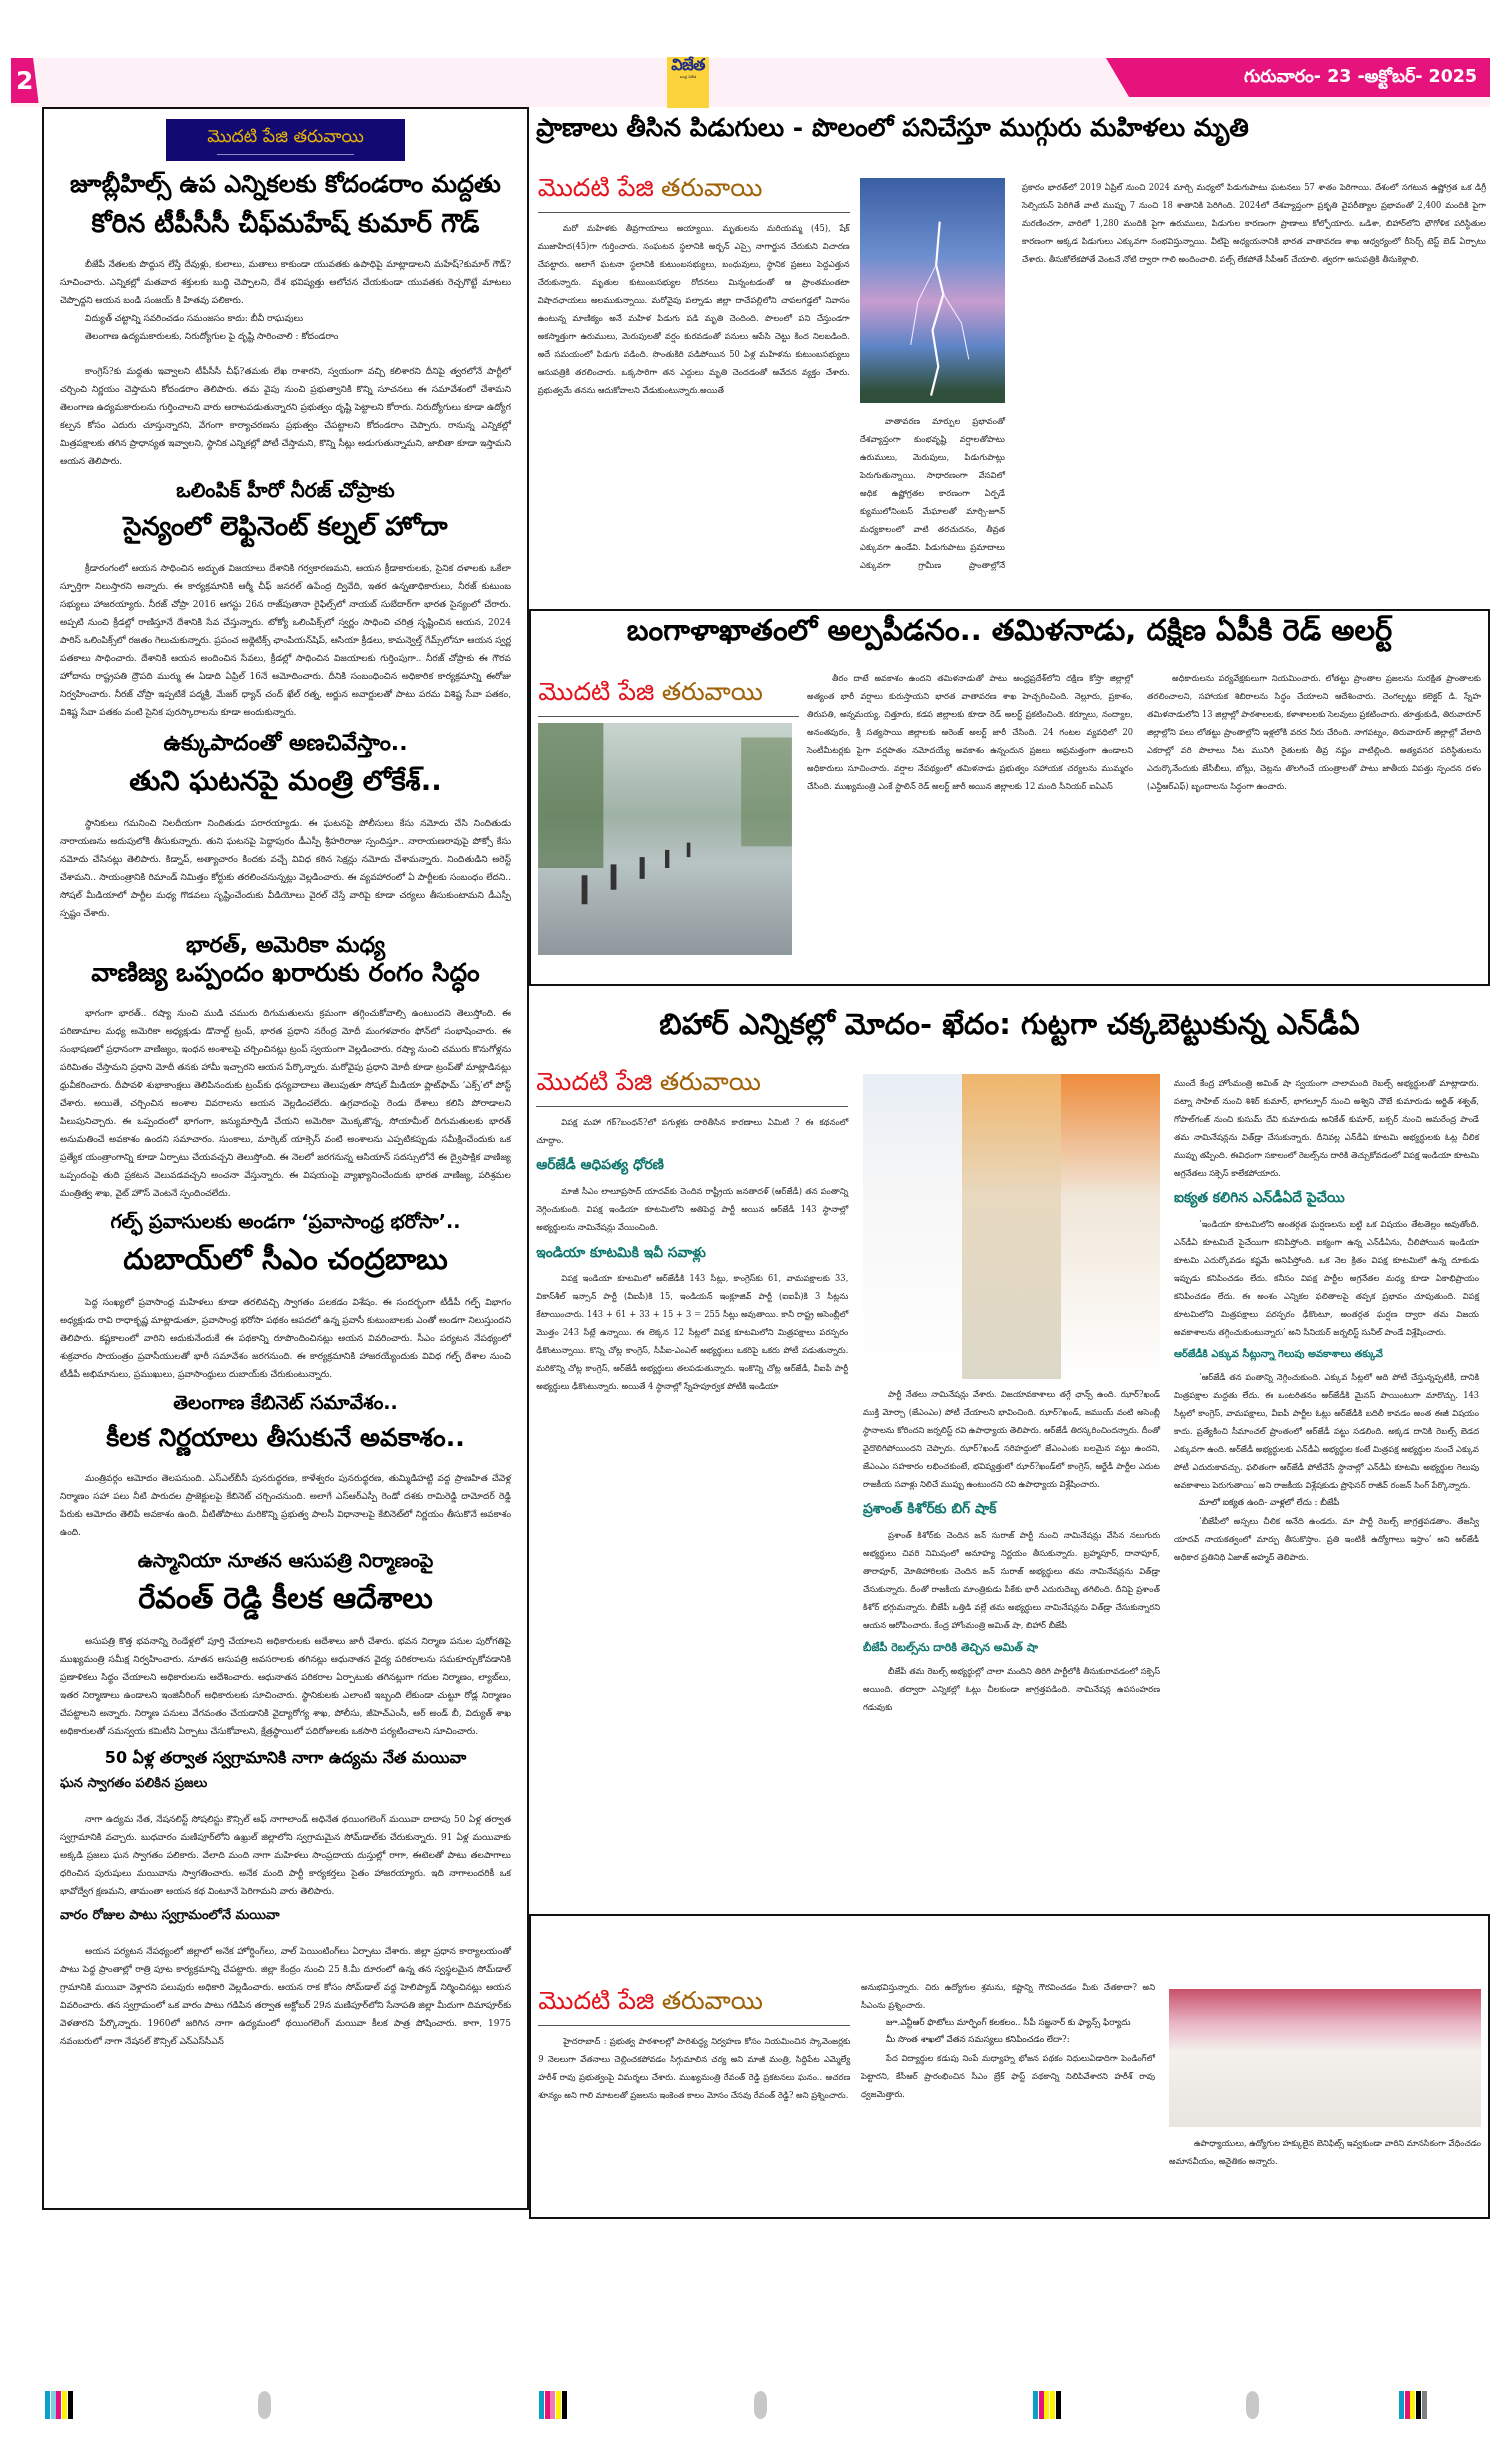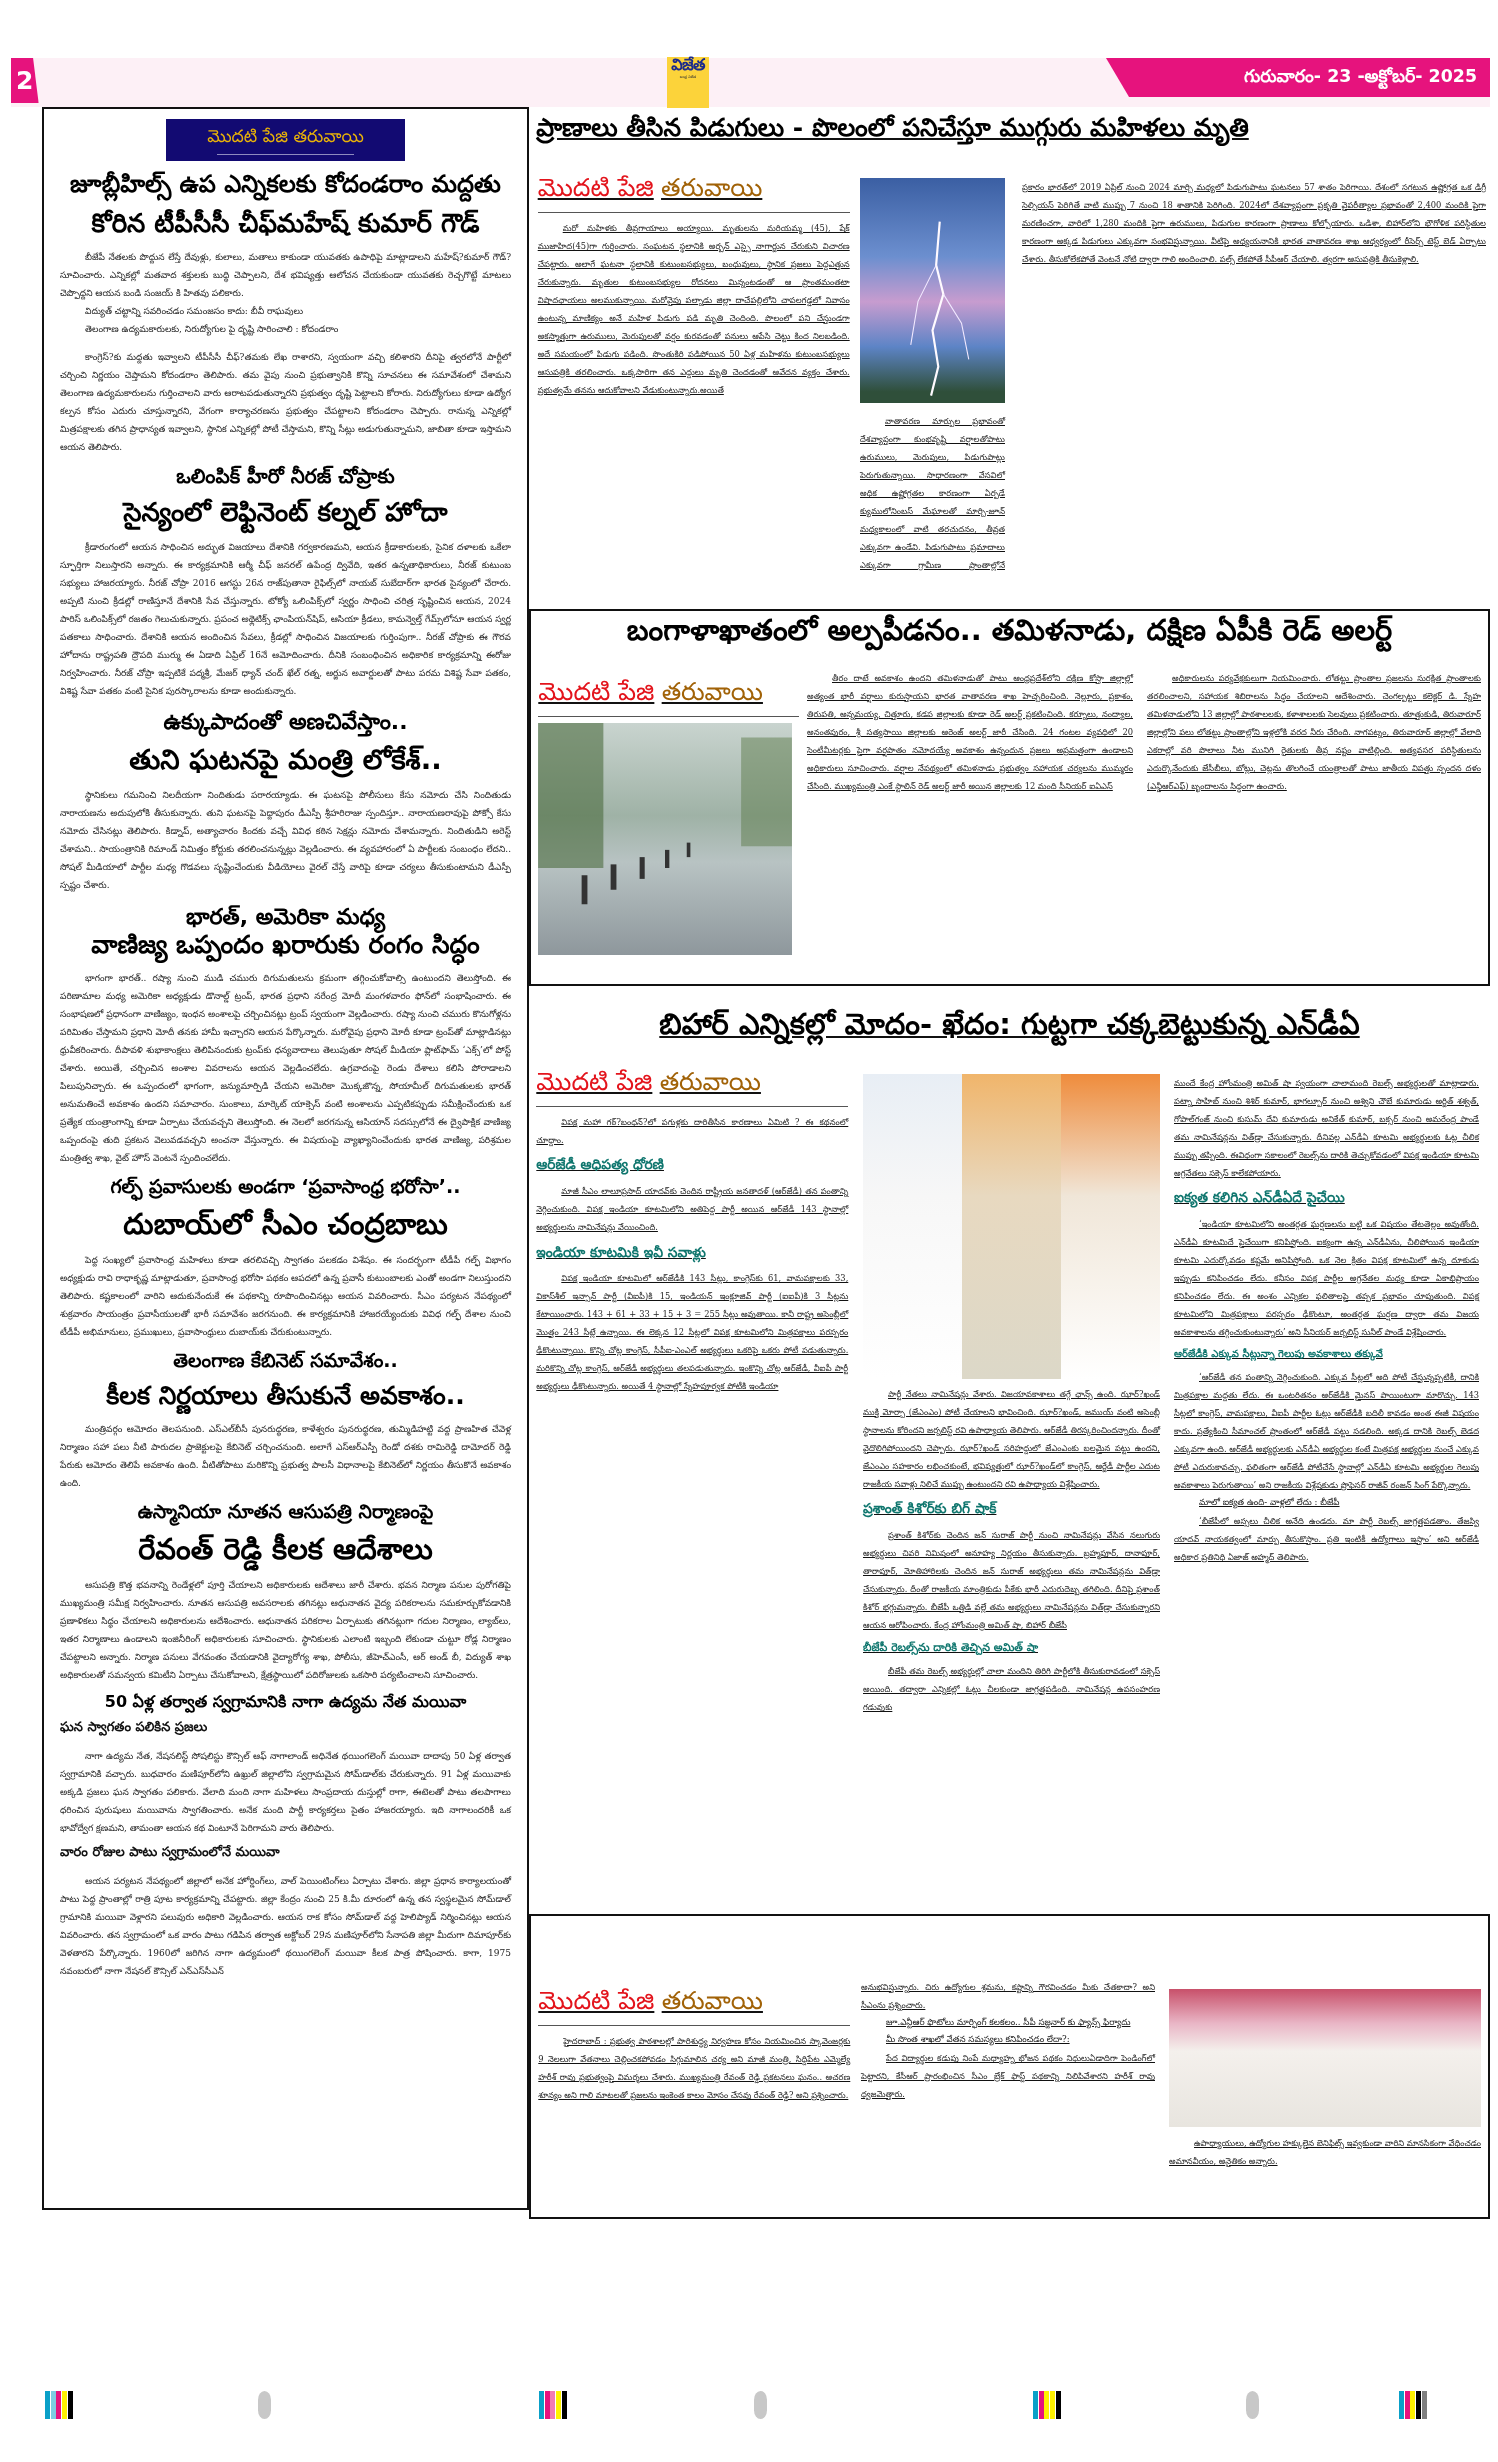--- a/index.html
+++ b/index.html
@@ -16,32 +16,32 @@
 
   
   .frame { position: absolute; border: 2.2px solid #111; background: #fff; overflow: hidden; }
   .body-text { font-family: "DejaVu Serif", serif; font-size: 9px; line-height: 18px; text-align: justify; color: #222; text-indent: 25px; }
   .body-text.small { font-size: 8.3px; line-height: 18px; }
   .hl { font-family: "DejaVu Sans", sans-serif; font-weight: bold; text-align: center; color: #000; line-height: 1.15; }
   .subhl { font-family: "DejaVu Sans", sans-serif; font-weight: bold; color: #0f766e; font-size: 13.8px; margin: 7.3px 0 5.8px; }
   .jump { display:flex; align-items: baseline; gap: 7.3px; font-family: "DejaVu Sans", sans-serif; font-size: 25px; border-bottom: 1.5px solid #555; padding-bottom: 4.4px; margin-bottom: 5.8px; }
   .jump .red { color: #e3141c; }
   .jump .black { color: #a16207; margin-top: 8px; }
-  .col { position: absolute; text-decoration: underline; }
+  .col { position: absolute; }
   .photo { position: absolute; overflow: hidden; }
 
   
   #left { left: 42px; top: 107px; width: 487px; height: 2103px; }
   .banner { margin: 10px auto 0; width: 239px; height: 42px; background: #120a72; color: #eab308; font-size: 17.4px; text-align:center; line-height: 35px; position: relative; }
   .banner::after { content:""; position:absolute; left: 51px; right: 51px; bottom: 6.5px; height: 0.7px; background: #8e8bbf; }
   .lc { padding: 0 16px; }
   .lc .hl.big { font-size: 24px; margin: 10px 0 2.9px; }
   .lc .hl.med { font-size: 22px; margin: 10px 0 1.5px; }
   .lc .hl.sm { font-size: 17.4px; margin: 8.7px 0 2.9px; }
-  .lc .body-text { margin-top: 10px; }
+  .lc .body-text { margin-top: 17px; }
   .lc .subline { font-family: "DejaVu Serif", serif; font-size: 9px; line-height: 18px; padding-left: 25px; color:#222; }
   .lc .sect { font-family: "DejaVu Sans", sans-serif; font-weight: bold; font-size: 13px; margin: 7.3px 0 2.9px; }
 
   
   #lightning { left: 529px; top: 107px; width: 961px; height: 464px; overflow: hidden; }
   #lightning .hl { font-size: 25px; text-align: left; padding-left: 7.3px; margin-top: 7.3px; white-space: nowrap; }
 
   
   #depression { left: 529px; top: 609px; width: 961px; height: 377px; }
   #bihar { left: 529px; top: 1001px; width: 961px; height: 1073px; border: none; }

